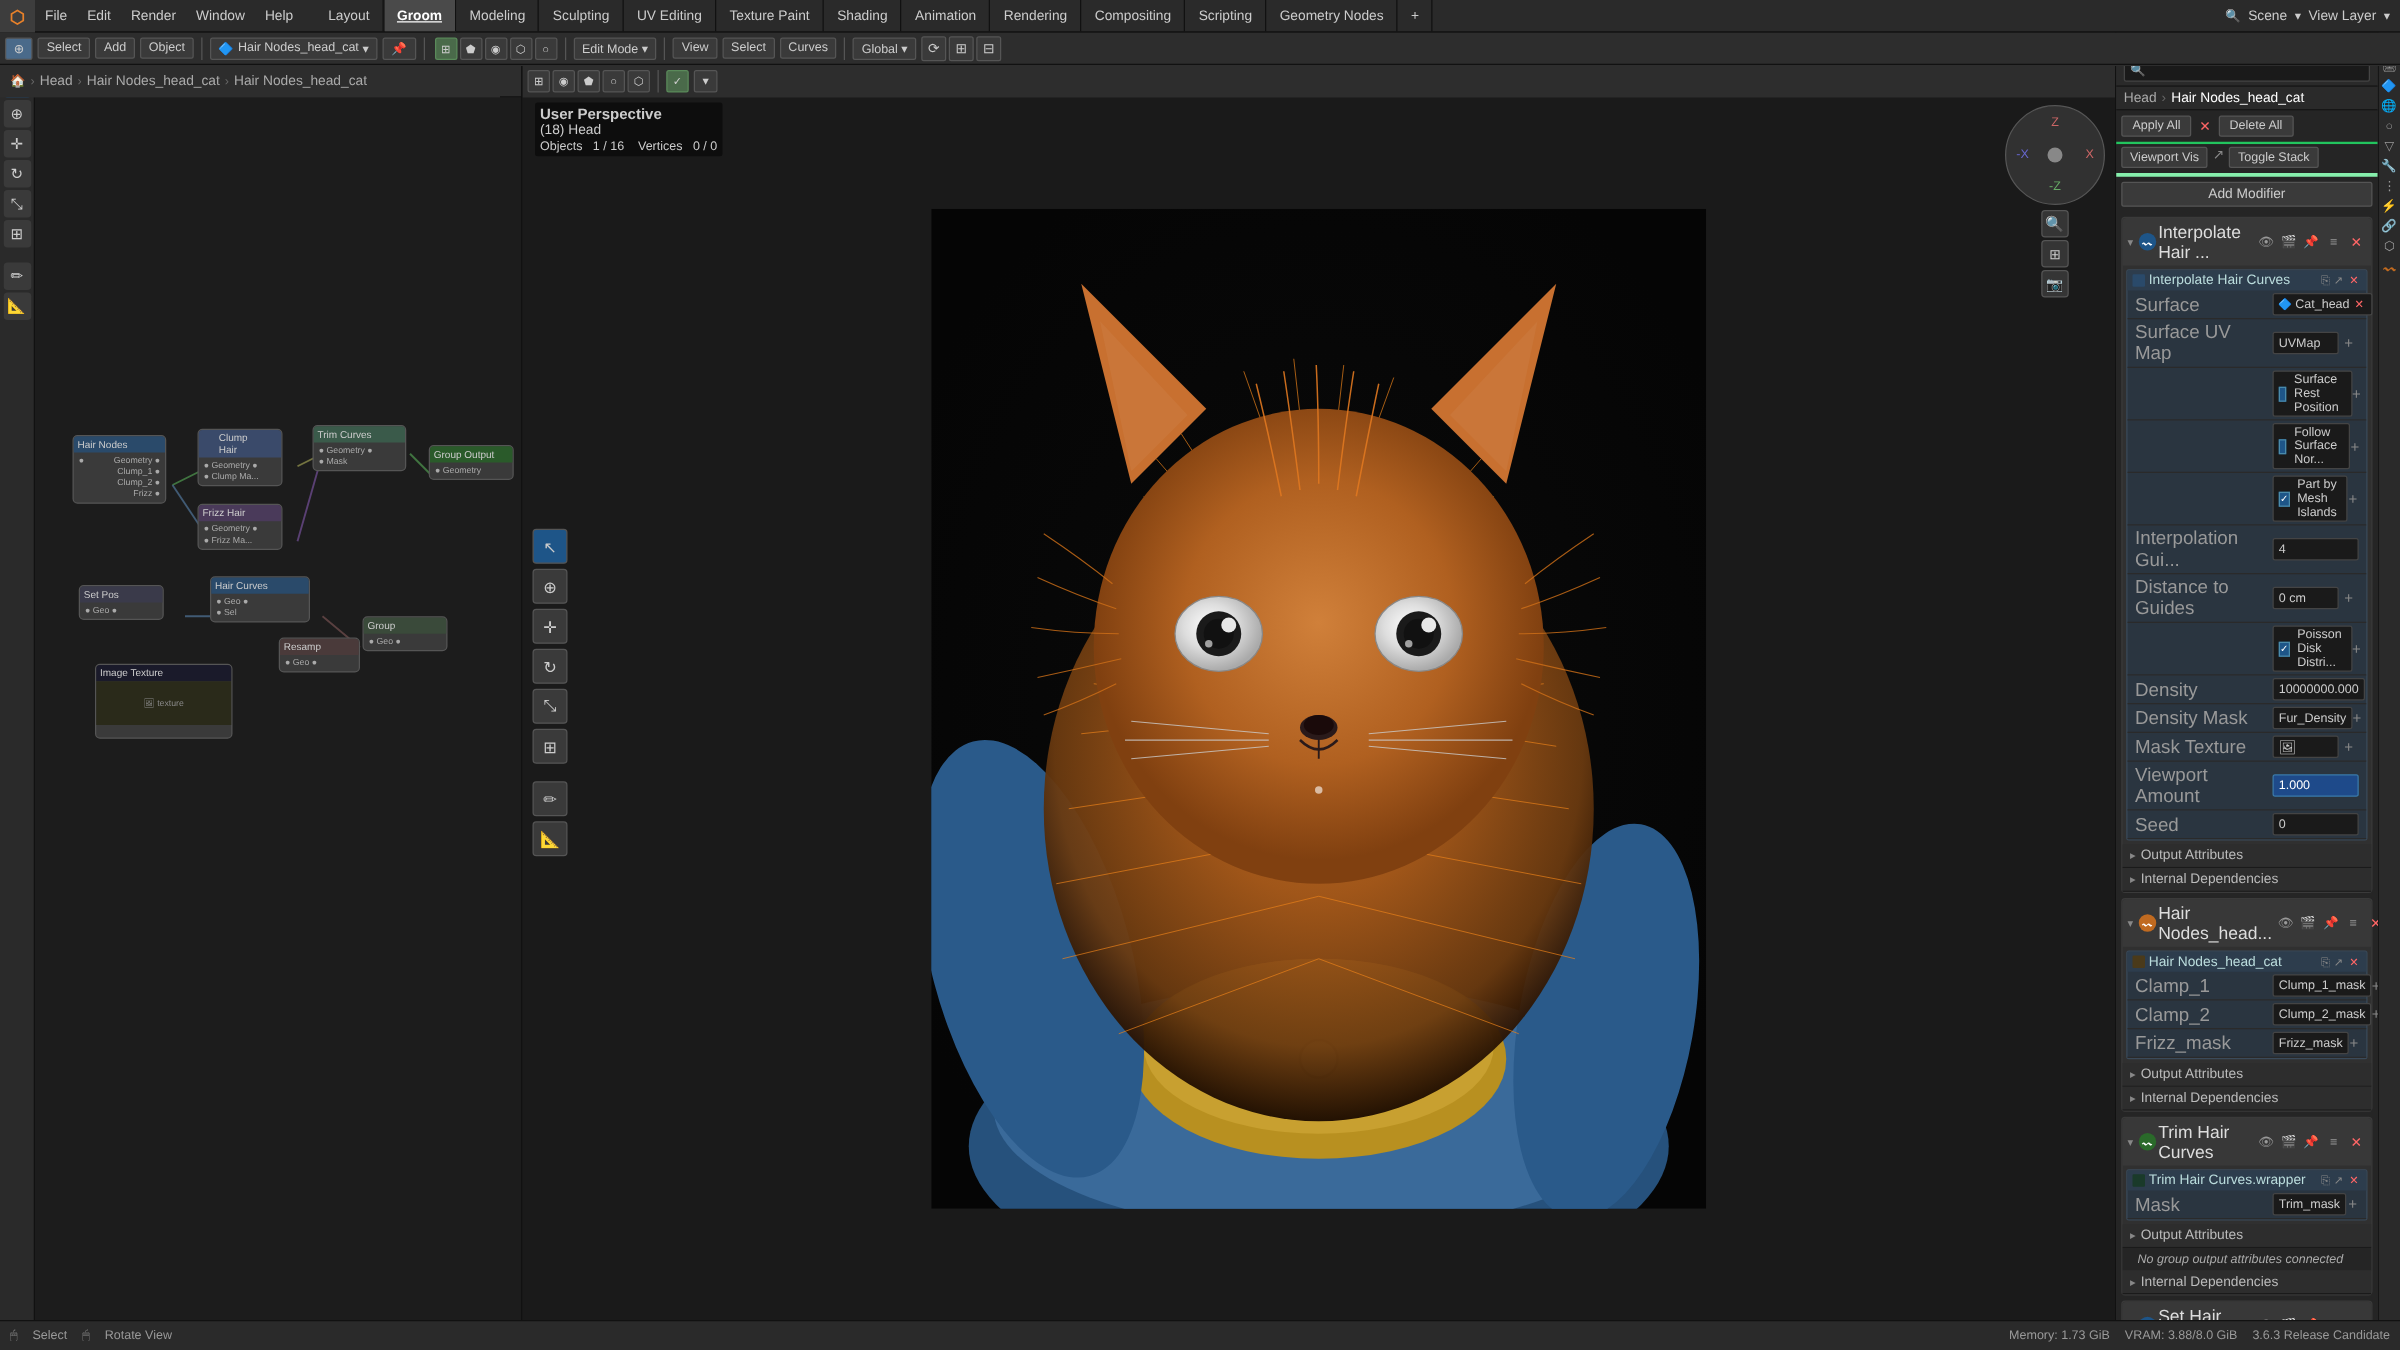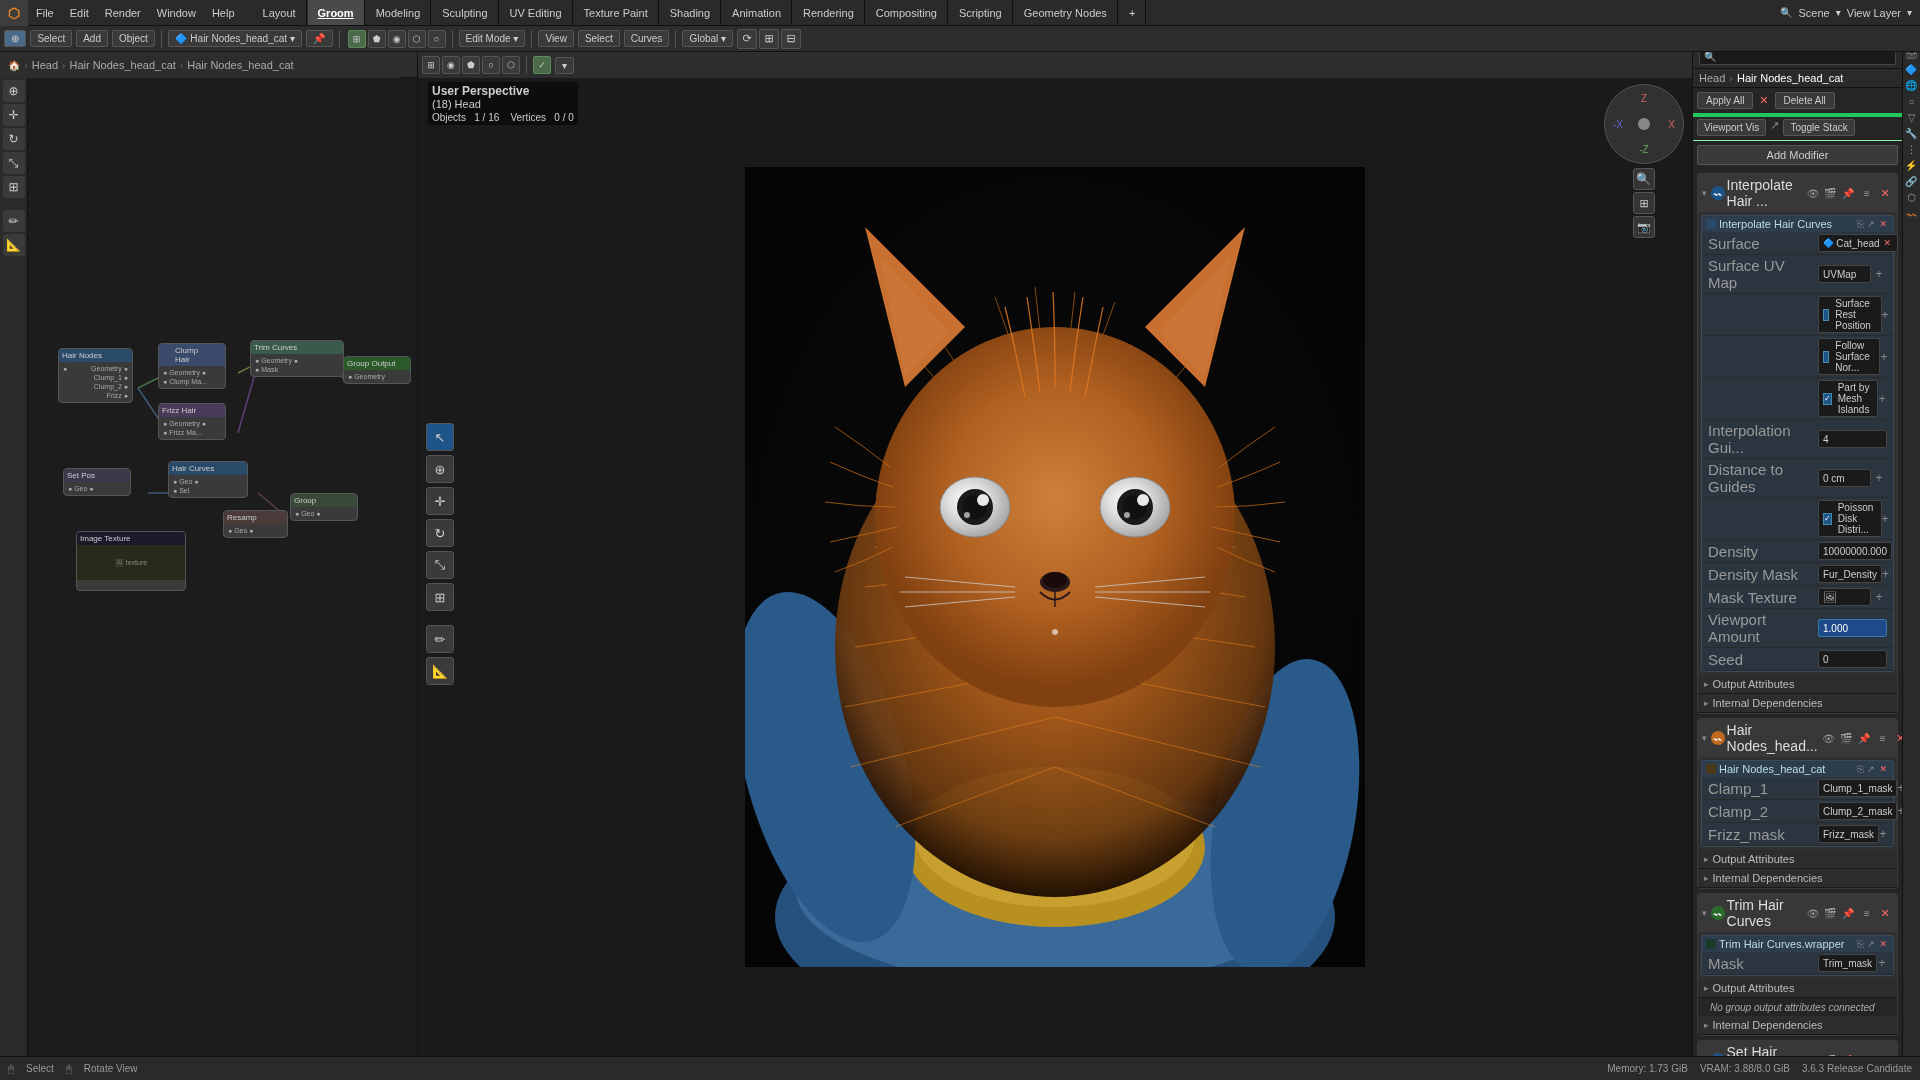--- a/index.html
+++ b/index.html
@@ -405,21 +405,21 @@
     }
     .collapsible-arrow { font-size: 9px; color: #888; }
 
     
     .top-actions {
       display: flex;
       align-items: center;
       padding: 4px;
       gap: 4px;
       background: #252525;
-      border-bottom: 4px solid #22c55e;
+      border-bottom: 2px solid #22c55e;
     }
     .action-btn {
       background: #3a3a3a;
       border: 1px solid #555;
       color: #ccc;
       font-size: 10px;
       padding: 2px 8px;
       border-radius: 2px;
       cursor: pointer;
       display: flex; align-items: center; gap: 2px;
@@ -751,21 +751,21 @@
     </div>
 
     <div class="sim-node" style="left:130px;top:325px;width:68px;">
       <div class="sim-node-header dark" style="font-size:8px;padding:2px 3px;background:#4a3a5a;">Frizz Hair</div>
       <div class="sim-node-body">
         <div style="font-size:7px;color:#aaa;padding:1px 0;">● Geometry ●</div>
         <div style="font-size:7px;color:#aaa;padding:1px 0;">● Frizz Ma...</div>
       </div>
     </div>
 
-    <div class="sim-node" style="left:222px;top:262px;width:94px;">
+    <div class="sim-node" style="left:222px;top:262px;width:75px;">
       <div class="sim-node-header dark" style="font-size:8px;padding:2px 3px;background:#3a5a4a;">Trim Curves</div>
       <div class="sim-node-body">
         <div style="font-size:7px;color:#aaa;padding:1px 0;">● Geometry ●</div>
         <div style="font-size:7px;color:#aaa;padding:1px 0;">● Mask</div>
       </div>
     </div>
 
     <div class="sim-node" style="left:315px;top:278px;width:68px;">
       <div class="sim-node-header green" style="font-size:8px;padding:2px 3px;">Group Output</div>
       <div class="sim-node-body">
@@ -1044,21 +1044,21 @@
   
   <div class="top-actions">
     <button class="action-btn">
       <span>Apply All</span>
     </button>
     <span class="x-btn">✕</span>
     <button class="action-btn">
       <span>Delete All</span>
     </button>
   </div>
-  <div style="display:flex;gap:4px;padding:2px 4px 4px;background:#252525;border-bottom:1px solid #86efac;">
+  <div style="display:flex;gap:4px;padding:2px 4px 4px;background:#252525;border-bottom:3px solid #86efac;">
     <button class="viewport-vis-btn">
       <span>Viewport Vis</span>
     </button>
     <span style="font-size:11px;color:#888;cursor:pointer;">↗</span>
     <button class="toggle-stack-btn">
       <span>Toggle Stack</span>
     </button>
   </div>
 
   

